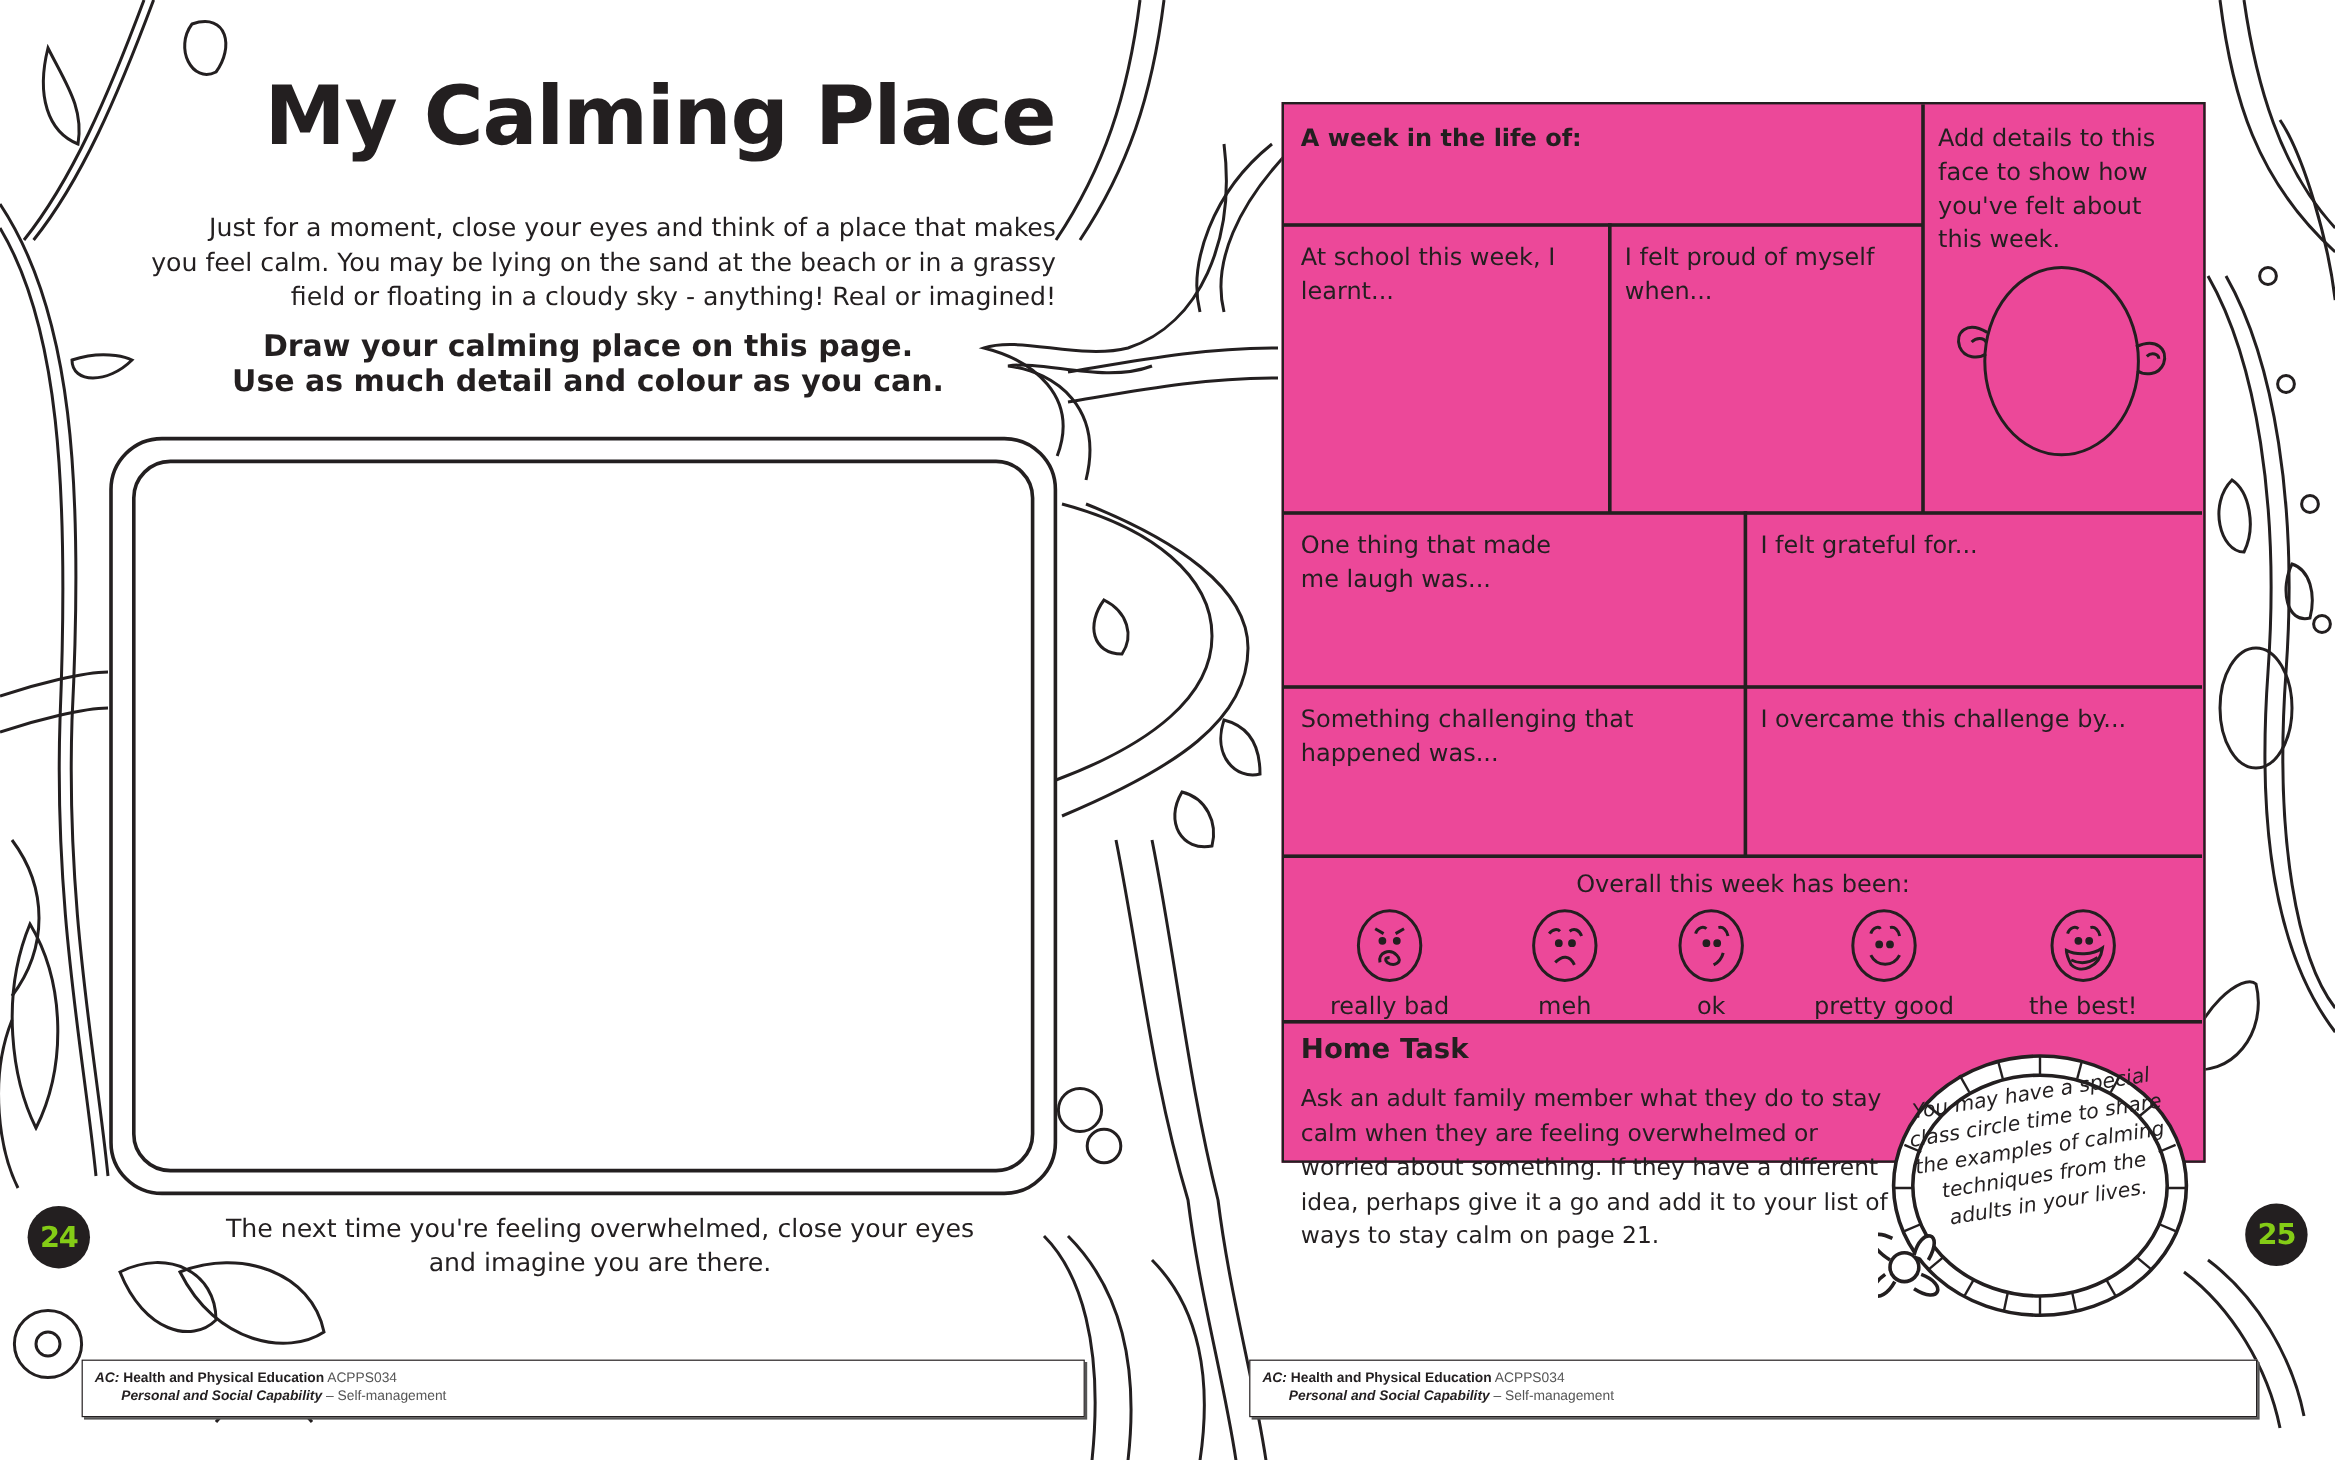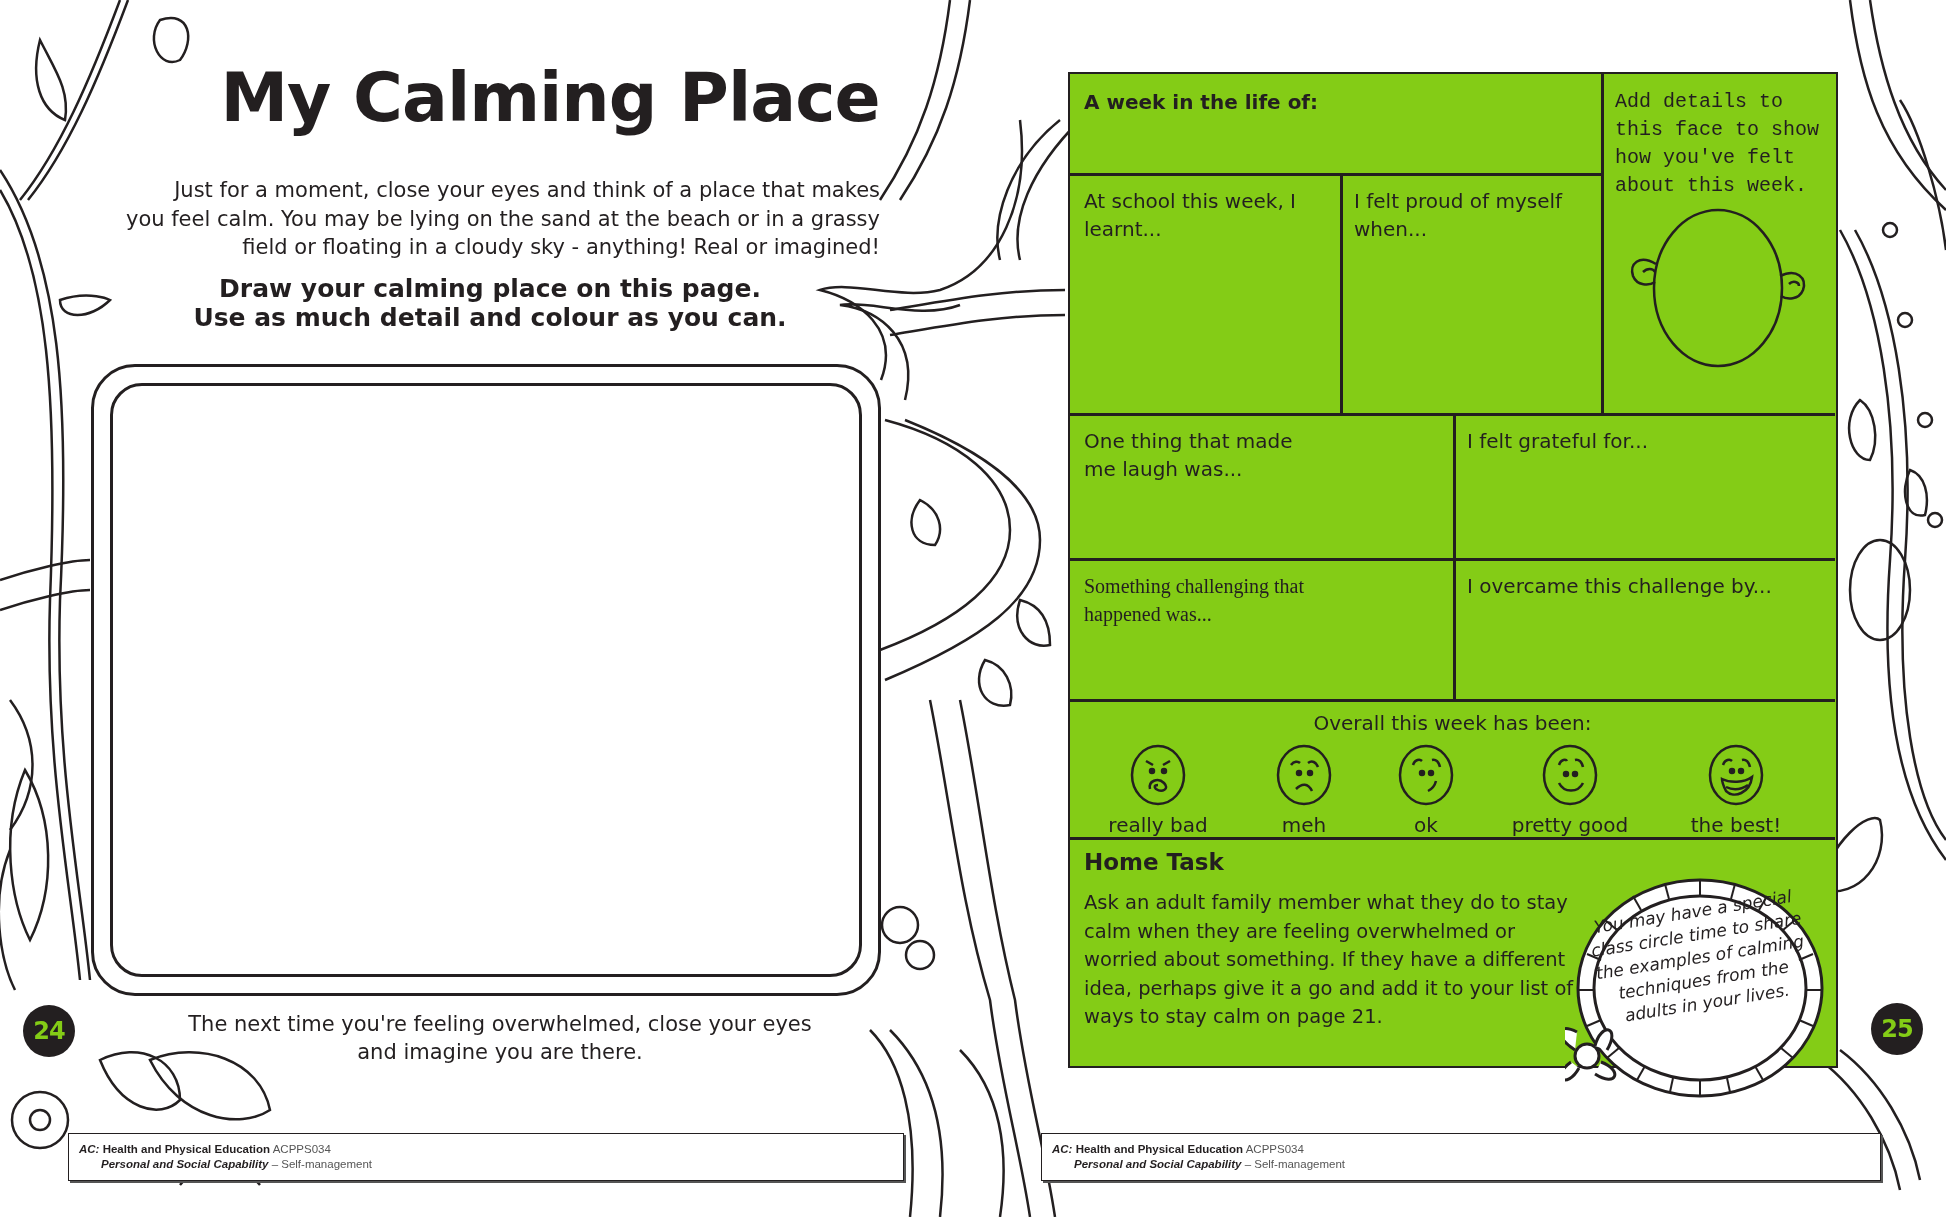--- a/index.html
+++ b/index.html
@@ -49,22 +49,22 @@
     font-family:"Liberation Sans", sans-serif; font-size:11.5px; line-height:15px;
     padding:8px 0 0 10px;
   }
   .footer-box .l2 { padding-left:22px; }
   .footer-box b { font-weight:bold; }
   .footer-box i { font-style:italic; }
   .footer-box .muted { color:#555; }
 
   
   .grid {
-    left:1068px; top:72px; width:770px; height:996px;
-    border:2.5px solid #231f20; box-sizing:border-box; background:#84cc16;
+    left:1068px; top:85px; width:770px; height:884px;
+    border:2.5px solid #231f20; box-sizing:border-box; background:#ec4899;
   }
   .cell { position:absolute; box-sizing:border-box; }
   .cell .prompt {
     position:absolute; left:14px; top:14px; right:10px;
     font-size:20px; line-height:28px; color:#231f20;
   }
   .line-h { position:absolute; height:2.5px; background:#231f20; }
   .line-v { position:absolute; width:2.5px; background:#231f20; }
   .heading-week { font-weight:bold; font-size:22px; }
   .face-svg { position:absolute; }
@@ -194,21 +194,21 @@
   <div class="line-h" style="left:0; top:339px; width:765px;"></div>
   <div class="line-v" style="left:383px; top:339px; height:288px;"></div>
   <div class="line-h" style="left:0; top:484px; width:765px;"></div>
   <div class="line-h" style="left:0; top:625px; width:765px;"></div>
   <div class="line-h" style="left:0; top:763px; width:765px;"></div>
 
   <div class="cell" style="left:0; top:0; width:531px; height:99px;">
     <div class="prompt heading-week">A week in the life of:</div>
   </div>
 
-  <div class="cell" style="left:531px; top:0; width:234px; height:339px;font-family:Liberation Mono, monospace;">
+  <div class="cell" style="left:531px; top:0; width:234px; height:339px;">
     <div class="prompt" style="right:14px;">Add details to this face to show how you've felt about this week.</div>
     <svg class="face-svg" style="left:10px; top:132px;" width="214" height="170" viewBox="0 0 214 170" fill="none" stroke="#231f20" stroke-width="2.5">
       <ellipse cx="107" cy="82" rx="64" ry="78"></ellipse>
       <path d="M45 58 C 28 48, 18 58, 22 70 C 26 80, 38 80, 44 76"></path>
       <path d="M32 66 C 36 62, 42 62, 44 66"></path>
       <path d="M169 70 C 186 62, 196 72, 192 84 C 188 94, 176 94, 170 90"></path>
       <path d="M178 78 C 182 74, 188 76, 188 80"></path>
     </svg>
   </div>
 
@@ -219,21 +219,21 @@
     <div class="prompt">I felt proud of myself when...</div>
   </div>
 
   <div class="cell" style="left:383px; top:339px; width:382px; height:145px;">
     <div class="prompt">I felt grateful for...</div>
   </div>
   <div class="cell" style="left:0; top:339px; width:383px; height:145px;">
     <div class="prompt" style="right:140px;">One thing that made me laugh was...</div>
   </div>
 
-  <div class="cell" style="left:0; top:484px; width:383px; height:141px;font-family:Liberation Serif, serif;">
+  <div class="cell" style="left:0; top:484px; width:383px; height:141px;">
     <div class="prompt" style="right:70px;">Something challenging that happened was...</div>
   </div>
   <div class="cell" style="left:383px; top:484px; width:382px; height:141px;">
     <div class="prompt">I overcame this challenge by...</div>
   </div>
 
   <div class="cell" style="left:0; top:625px; width:765px; height:138px;">
     <div class="overall-label">Overall this week has been:</div>
 
     <div class="emoji" style="left:28px; top:44px;">

